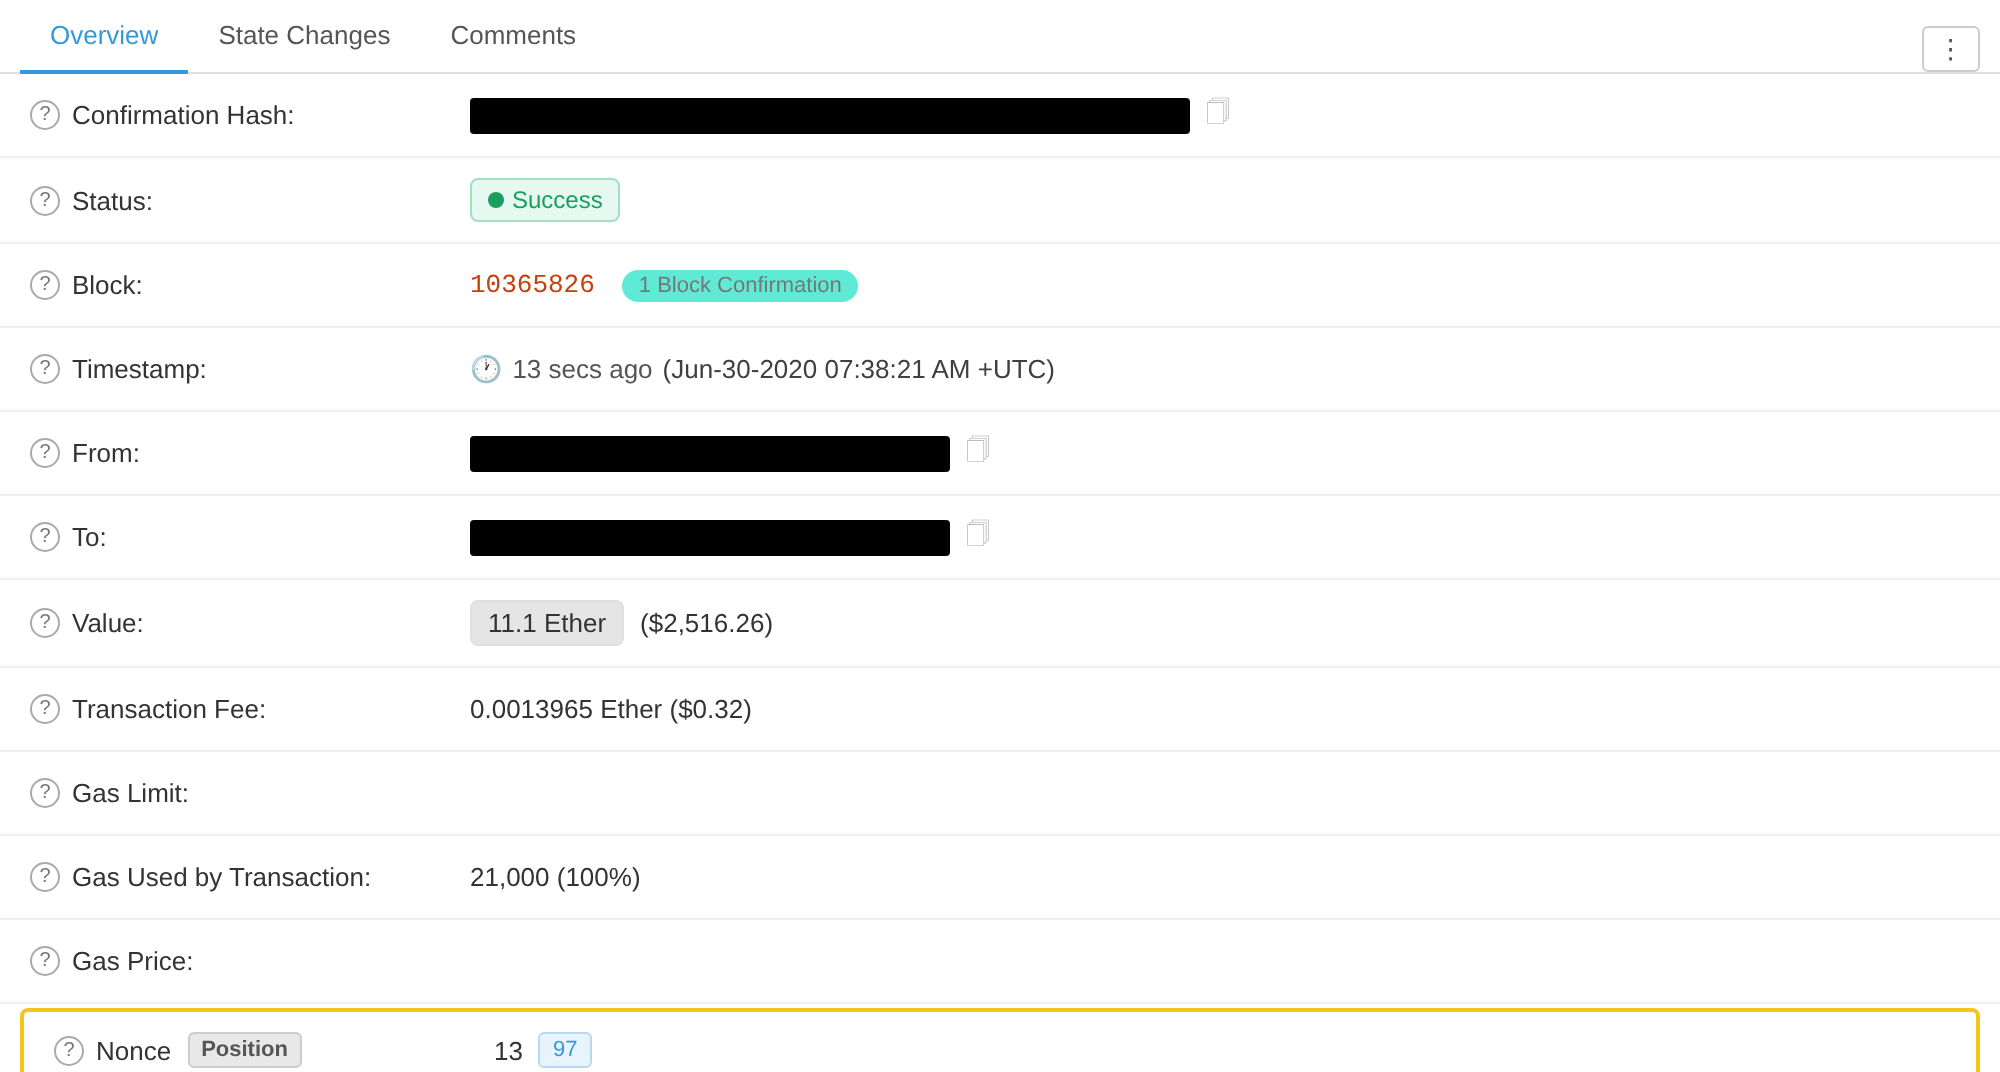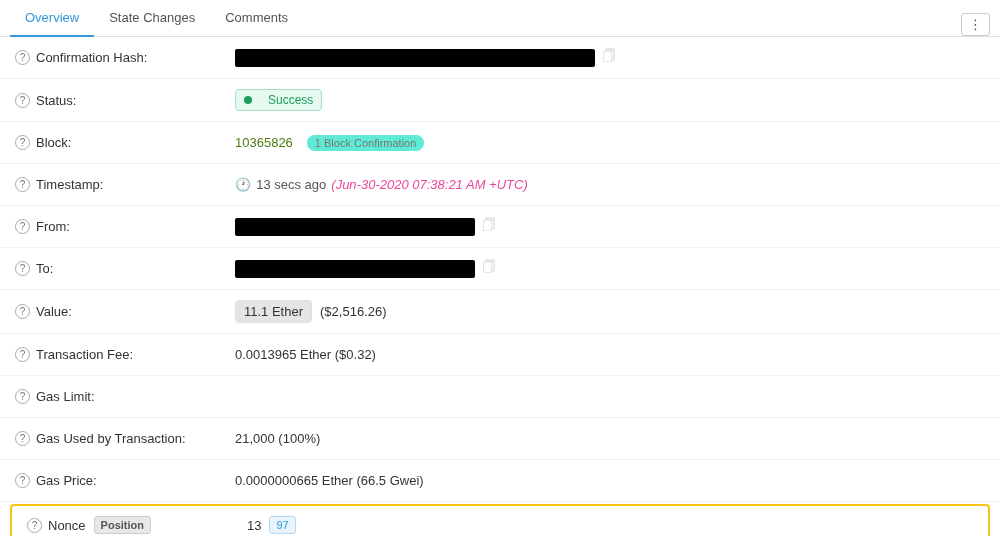--- a/index.html
+++ b/index.html
@@ -86,59 +86,60 @@
 
     .copy-icon {
       color: #aaa;
       cursor: pointer;
       font-size: 12px;
     }
 
     .status-badge {
       display: inline-flex;
       align-items: center;
-      gap: 16px;
+      gap: 4px;
       background: #e6f9f0;
       color: #1a9e5e;
       border: 1px solid #a3dfc2;
       border-radius: 4px;
       padding: 3px 8px;
       font-size: 12px;
     }
     .status-dot {
       width: 8px;
       height: 8px;
       border-radius: 50%;
       background: #1a9e5e;
     }
 
     .block-link {
-      color: #4d7c0f;
+      color: #c2410c;
       text-decoration: none;
       font-size: 13px;
+      font-family: Liberation Mono, monospace;
     }
     .block-confirm {
       background: #5eead4;
       color: #777;
       border-radius: 10px;
       padding: 2px 8px;
       font-size: 11px;
       margin-left: 6px;
     }
 
     .timestamp-cell {
       display: flex;
       align-items: center;
       gap: 5px;
       color: #555;
       font-size: 13px;
     }
     .clock-icon { color: #777; font-size: 13px; }
     .time-ago { color: #555; }
-    .time-utc { color: #ec4899; font-weight: 500; font-style: italic; }
+    .time-utc { color: #404040; font-weight: 500; }
 
     .value-box {
       background: #e5e5e5;
       border: 1px solid #e0e0e0;
       border-radius: 4px;
       padding: 3px 8px;
       font-size: 13px;
       color: #333;
     }
 
@@ -279,23 +280,20 @@
     <div class="value-cell">
       <span>21,000 (100%)</span>
     </div>
   </div>
 
   <div class="row">
     <div class="label-cell">
       <span class="help-icon">?</span>
       <span>Gas Price:</span>
     </div>
-    <div class="value-cell">
-      <span>0.0000000665 Ether (66.5 Gwei)</span>
-    </div>
   </div>
 
   <div class="row highlighted">
     <div class="label-cell">
       <span class="help-icon">?</span>
       <span>Nonce</span>
       <span class="nonce-position-badge" style="margin-left:8px;font-weight:bold;">Position</span>
     </div>
     <div class="value-cell">
       <span>13</span>

